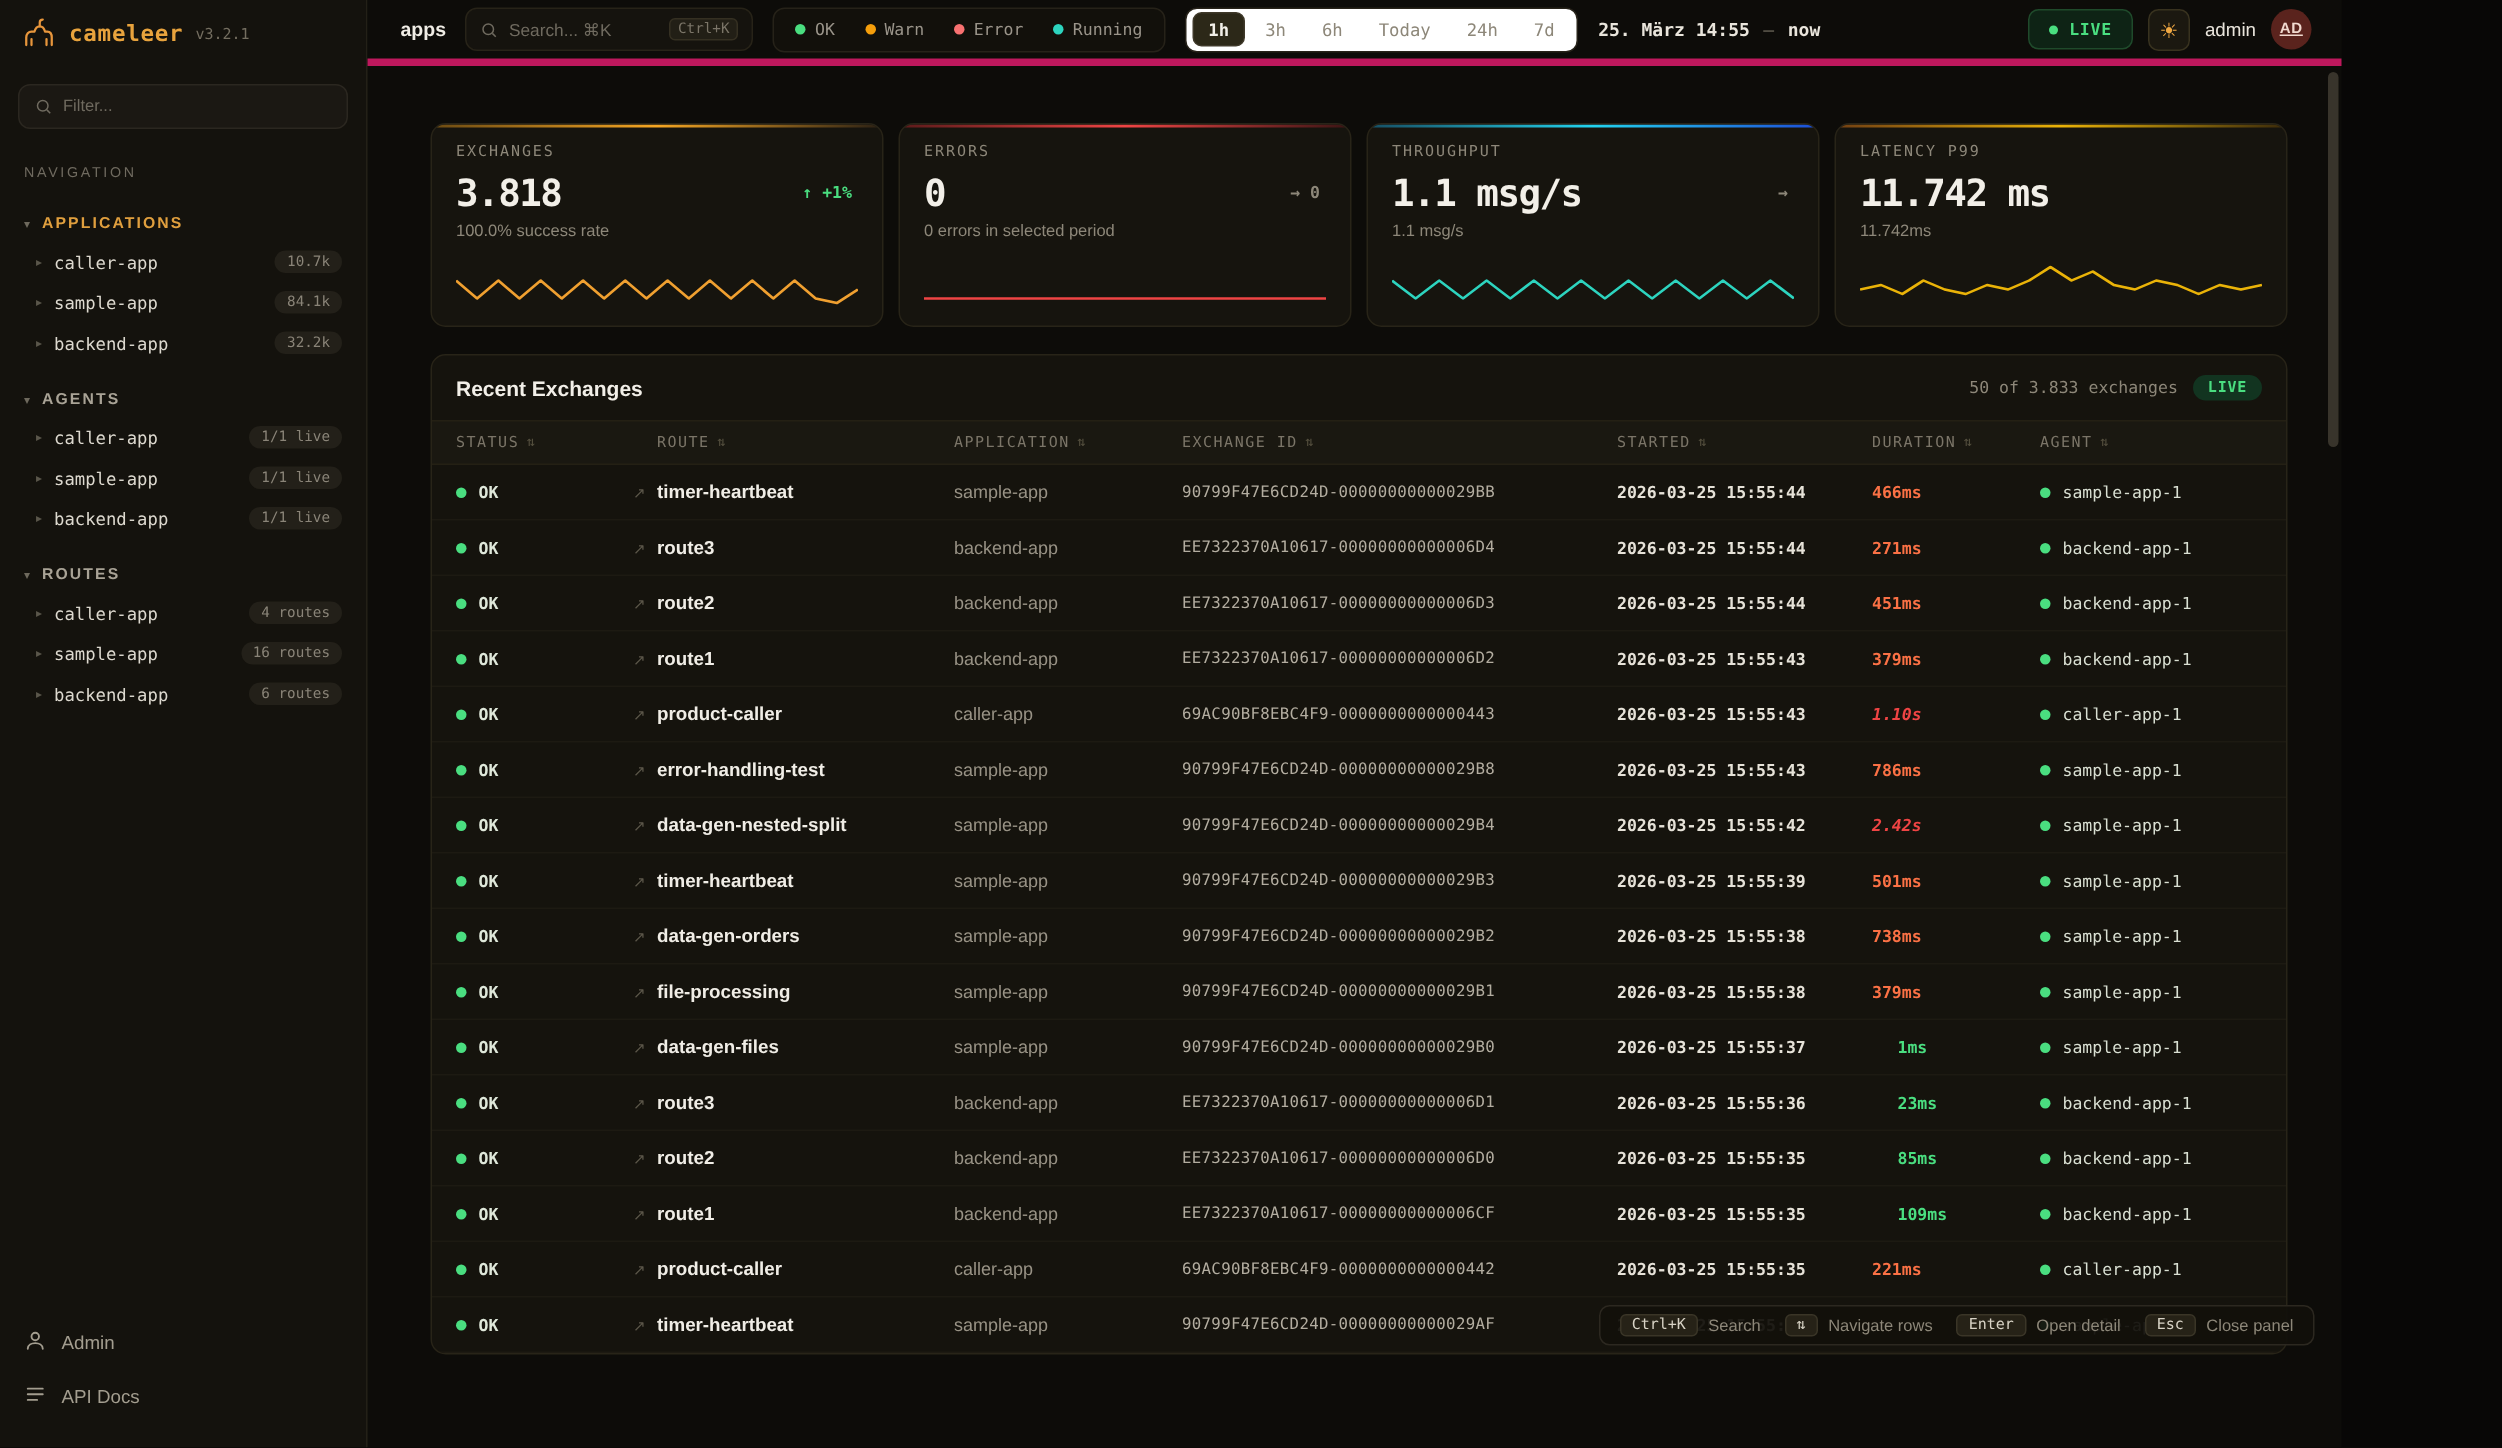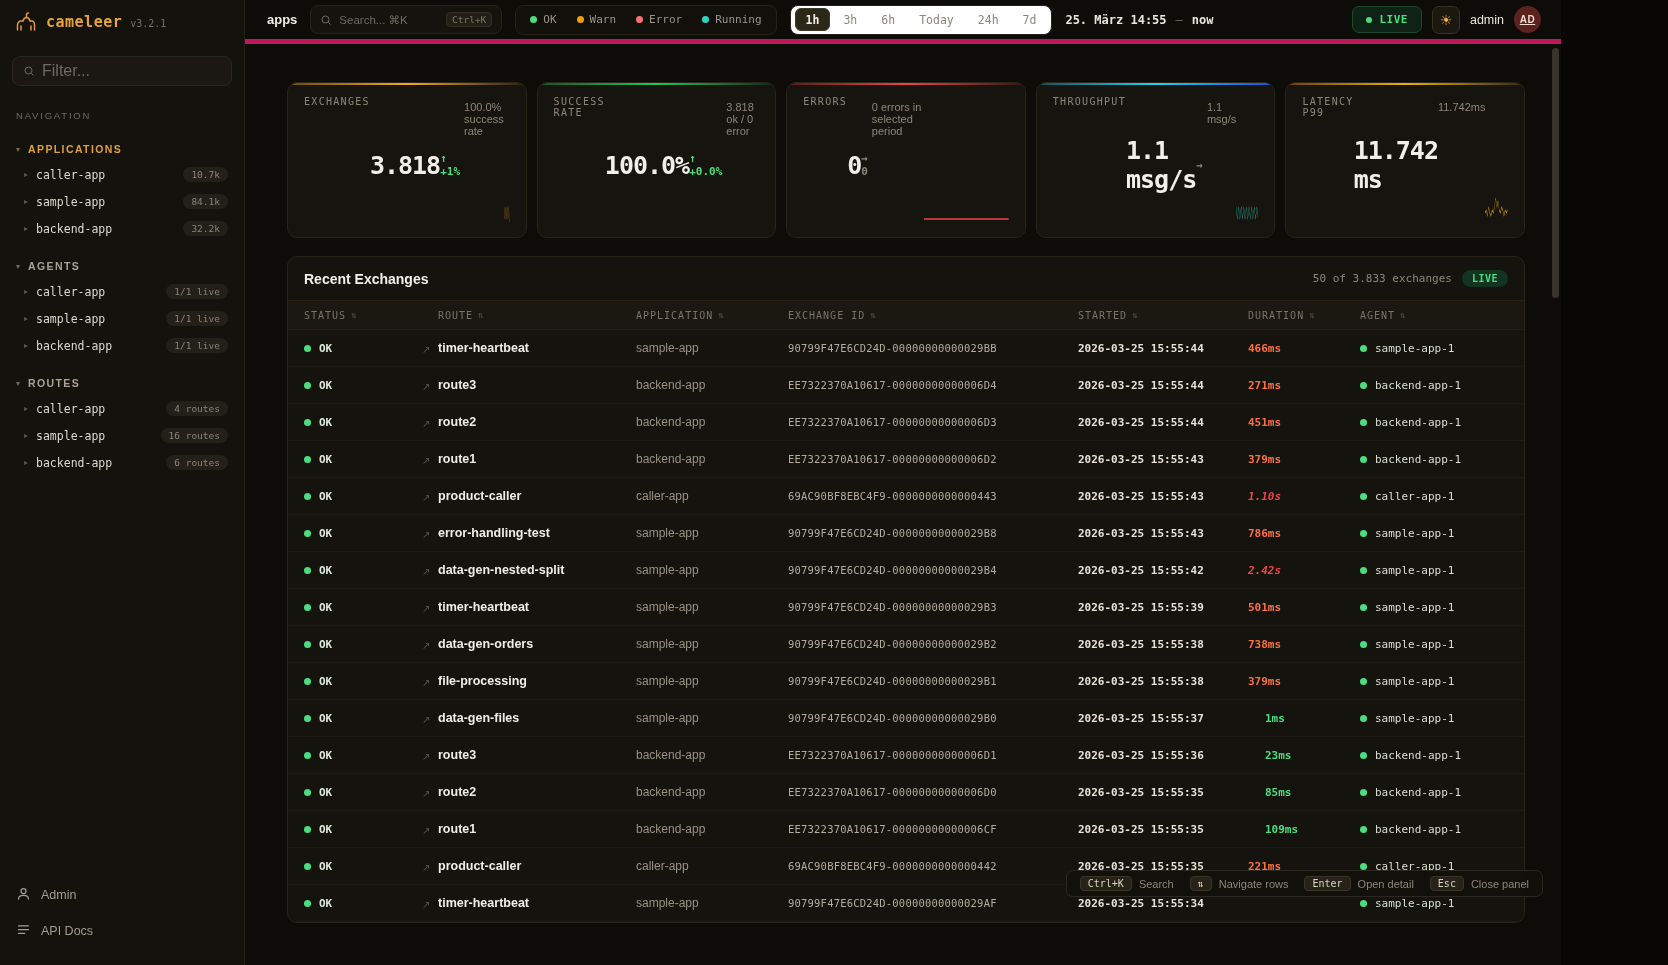--- a/index.html
+++ b/index.html
@@ -8,21 +8,21 @@
   .viewport { position:relative; width:1561px; height:965px; background:#0d0c09; display:flex; }
 
   
   .sidebar { width:245px; background:#141209; background:#14120d; border-right:1px solid #232017;
     display:flex; flex-direction:column; flex-shrink:0; }
   .logo-row { height:44px; display:flex; align-items:center; gap:8px; padding:0 14px; }
   .brand { font:bold 15px "DejaVu Sans Mono", monospace; color:#e8a33d; letter-spacing:0.5px;text-align:right; }
   .version { font:10px "DejaVu Sans Mono", monospace; color:#746e60; margin-top:3px; }
   .filter-box { margin:12px 12px 0; height:30px; background:#1b1813; border:1px solid #2b2720;
     border-radius:8px; display:flex; align-items:center; gap:7px; padding:0 10px; color:#6f6a5f; }
-  .filter-box .ph { font-size:16px; }
+  .filter-box .ph { font-size:11px; }
   .nav-label { margin:24px 16px 4px; font-size:9.5px; letter-spacing:1.8px; color:#6f6a5f; }
   .section { margin-top:12px; }
   .section-header { display:flex; align-items:center; gap:8px; padding:6px 16px; cursor:pointer; }
   .s-caret { color:#6e695d; font-size:8px; }
   .s-title { font:bold 10.5px "Liberation Sans", sans-serif; letter-spacing:1.4px; color:#a9a396; }
   .section-header.accent .s-title { color:#e09f3e; }
   .item { display:flex; align-items:center; gap:8px; padding:6px 16px 6px 24px; cursor:pointer; }
   .i-caret { color:#5a564b; font-size:8px; }
   .i-label { font:11.5px "DejaVu Sans Mono", monospace; color:#ddd9cf; }
   .i-badge { margin-left:auto; background:#232019; border-radius:9px; padding:2px 8px;
@@ -63,21 +63,21 @@
     color:#f0a843; font-size:14px; display:flex; align-items:center; justify-content:center; cursor:pointer; }
   .user { font:12.5px "Liberation Sans", sans-serif; color:#e9e5dc; }
   .avatar { width:27px; height:27px; border-radius:50%; background:#5a231d; color:#f1d9cf;
     font:bold 10px "Liberation Sans", sans-serif; display:flex; align-items:center; justify-content:center;
     letter-spacing:0.5px; cursor:pointer;text-decoration:underline; }
 
   
   .content { padding:38px 36px 0 42px; }
   .stats-row { display:flex; gap:10px; }
   .stat-card { flex:1; position:relative; background:#16140e; border:1px solid #282418;
-    border-radius:10px; padding:13px 16px 10px; height:156px; display:flex; flex-direction:row;
+    border-radius:10px; padding:13px 16px 10px; height:136px; display:flex; flex-direction:column;
     overflow:hidden; }
   .accent-bar { position:absolute; top:0; left:0; right:0; height:2px; }
   .s-label { font:10px "DejaVu Sans Mono", monospace; letter-spacing:1.3px; color:#8d8779; }
   .s-valrow { display:flex; align-items:center; margin-top:7px; }
   .s-value { font:bold 25px "DejaVu Sans Mono", monospace; color:#f2efe8; letter-spacing:-1px; }
   .s-delta { margin-left:auto; font:bold 11px "DejaVu Sans Mono", monospace; padding-right:4px; }
   .s-delta.green { color:#4ade80; }
   .s-delta.muted { color:#8d8779; }
   .s-sub { font:11px "Liberation Sans", sans-serif; color:#8d8779; margin-top:5px; }
   .s-spark { margin-top:auto; height:36px; }
@@ -295,30 +295,20 @@
             <div class="s-valrow">
               <div class="s-value">3.818</div>
               <div class="s-delta green">↑ +1%</div>
             </div>
             <div class="s-sub">100.0% success rate</div>
             <div class="s-spark"><svg width="100%" height="36" viewBox="0 0 206 36" preserveAspectRatio="none">
                 <polyline points="0.0,16.0 10.8,28.0 21.7,16.0 32.5,28.0 43.4,16.0 54.2,28.0 65.1,16.0 75.9,28.0 86.7,16.0 97.6,28.0 108.4,16.0 119.3,28.0 130.1,16.0 140.9,28.0 151.8,16.0 162.6,28.0 173.5,16.0 184.3,28.0 195.2,31.0 206.0,22.0" fill="none" stroke="#f0a030" stroke-width="1.6" stroke-linejoin="round"></polyline>
               </svg></div>
           </div>
           <div class="stat-card">
-            <div class="accent-bar" style="background: linear-gradient(90deg, rgb(20, 83, 45), rgb(34, 197, 94), rgb(15, 45, 26));"></div>
-            <div class="s-label">SUCCESS RATE</div>
-            <div class="s-valrow">
-              <div class="s-value">100.0%</div>
-              <div class="s-delta green">↑ +0.0%</div>
-            </div>
-            <div class="s-sub">3.818 ok / 0 error</div>
-            <div class="s-spark"></div>
-          </div>
-          <div class="stat-card">
             <div class="accent-bar" style="background: linear-gradient(90deg, rgb(91, 26, 26), rgb(239, 68, 68), rgb(58, 20, 20));"></div>
             <div class="s-label">ERRORS</div>
             <div class="s-valrow">
               <div class="s-value">0</div>
               <div class="s-delta muted">→ 0</div>
             </div>
             <div class="s-sub">0 errors in selected period</div>
             <div class="s-spark"><svg width="100%" height="36" viewBox="0 0 206 36" preserveAspectRatio="none">
                 <polyline points="0.0,28.0 206.0,28.0" fill="none" stroke="#ef4444" stroke-width="1.6" stroke-linejoin="round"></polyline>
               </svg></div>

